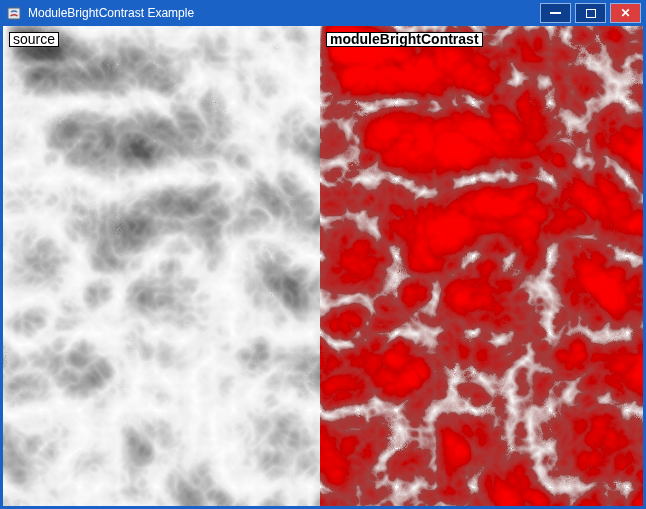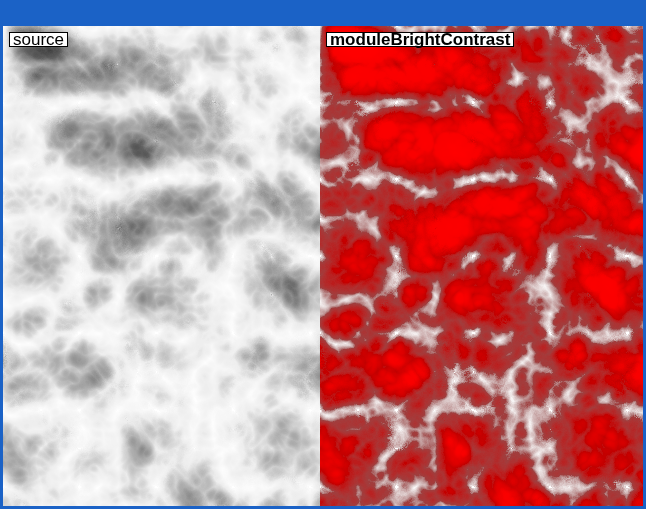--- a/index.html
+++ b/index.html
@@ -90,21 +90,21 @@
   .panel.source { width: 317px; height: 480px; }
   .panel.result { width: 323px; height: 480px; font-weight: bold; }
   .panel svg.tex { display: block; }
   .img-label {
     position: absolute;
     top: 6px;
     left: 6px;
     background: #ffffff;
     border: 1px solid #000000;
     color: #000000;
-    font-size: 17px;
+    font-size: 14px;
     line-height: 13px;
     padding: 0 3px;
     white-space: nowrap;
   }
   .hidden-defs {
     position: absolute;
     width: 0;
     height: 0;
     overflow: hidden;
   }
@@ -130,20 +130,39 @@
         <feFuncR type="table" tableValues="1 1 0.95 0.55 0.35 1"></feFuncR>
         <feFuncG type="table" tableValues="0 0 0 0 0.05 1"></feFuncG>
         <feFuncB type="table" tableValues="0 0 0 0 0.05 1"></feFuncB>
       </feComponentTransfer>
     </filter>
   </defs>
 </svg>
 
 <div class="window">
 
+  <div class="titlebar">
+    <svg class="app-icon" viewBox="0 0 16 16">
+      <rect x="2" y="3" width="12" height="11" rx="1" fill="#dfe4ea" stroke="#5b6770" stroke-width="1"></rect>
+      <path d="M4.5 11 q3.5 -2.5 7 0" stroke="#b23b3b" stroke-width="1.5" fill="none"></path>
+      <path d="M5 7 q3 -2 6 0" stroke="#3b6fb5" stroke-width="1.5" fill="none"></path>
+    </svg>
+    <span class="title">ModuleBrightContrast Example</span>
+    <div class="controls">
+      <button class="ctrl minmax">
+        <span class="min-glyph"></span>
+      </button>
+      <button class="ctrl minmax">
+        <span class="max-glyph"></span>
+      </button>
+      <button class="ctrl close">
+        <span>✕</span>
+      </button>
+    </div>
+  </div>
 
   <div class="content">
 
     <div class="panel source">
       <svg class="tex" width="317" height="480">
         <rect x="0" y="0" width="317" height="480" fill="#8a8a8a" filter="url(#f-src)"></rect>
       </svg>
       <span class="img-label">source</span>
     </div>
 

